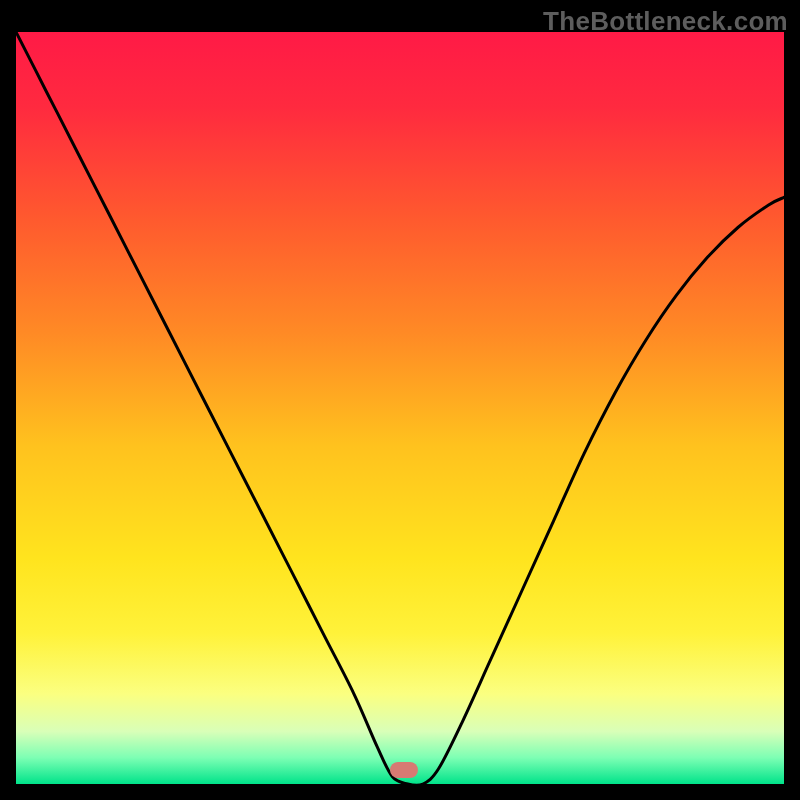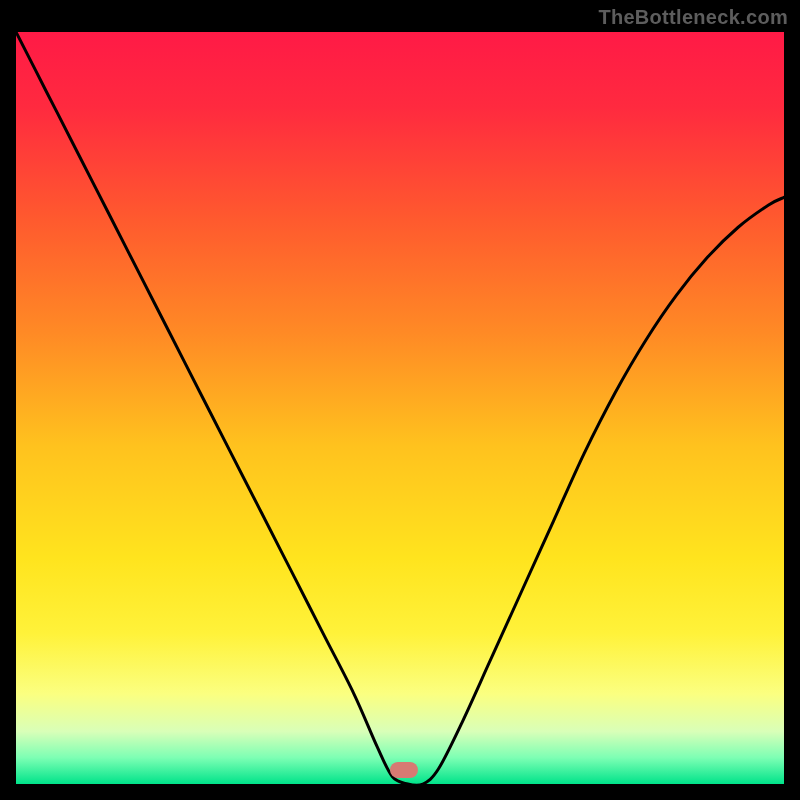--- a/index.html
+++ b/index.html
@@ -16,21 +16,21 @@
     top: 0;
     width: 800px;
     height: 800px;
     background: #000;
   }
   .watermark {
     position: absolute;
     top: 6px;
     right: 12px;
     font-family: Arial, Helvetica, sans-serif;
-    font-size: 20px;
+    font-size: 26px;
     font-weight: 600;
     color: #5d5d5d;
     letter-spacing: 0.3px;
     z-index: 3;
   }
   svg.plot {
     position: absolute;
     left: 16px;
     top: 32px;
     width: 768px;

